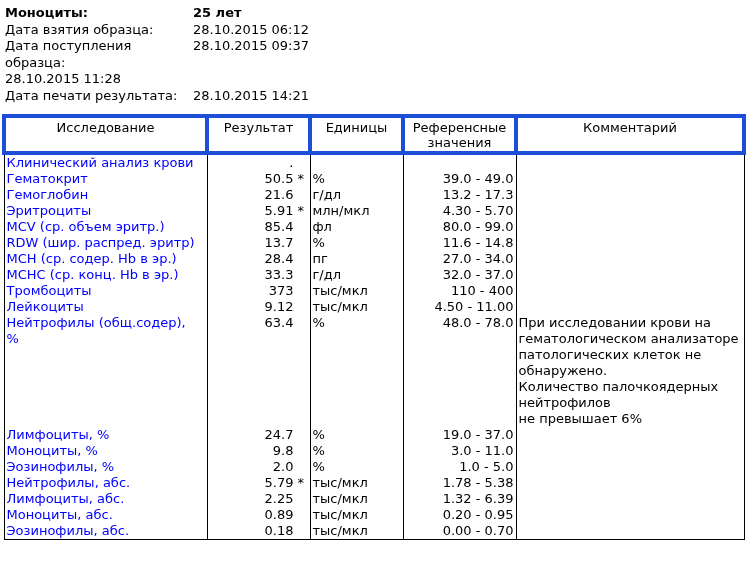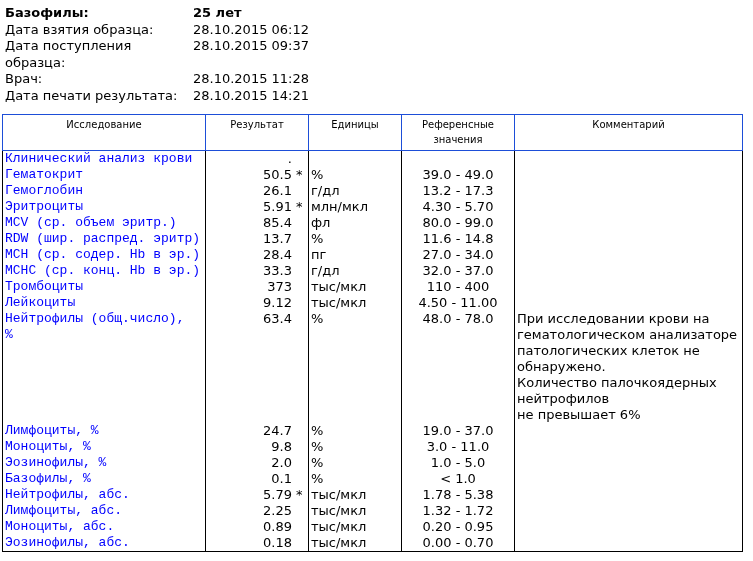--- a/index.html
+++ b/index.html
@@ -14,59 +14,58 @@
   .meta-row { display:flex; }
   .meta-row .meta-label { width:188px; flex:0 0 188px; }
   .meta-row.bold { font-weight:bold; }
   
   table.lab {
     border-collapse:collapse; table-layout:fixed;
     width:740px; margin:10px 0 0 2px;
     border:1px solid #000;
   }
   table.lab th {
-    border:1px solid #1d4ed8;
-    font-size:10px; font-weight:normal; line-height:15px;
+    border:4px solid #1d4ed8;
+    font-size:13px; font-weight:normal; line-height:15px;
     text-align:center; vertical-align:top; padding:2px 2px 1px 2px;
     height:36px;
   }
   table.lab td {
     border-left:1px solid #000; border-right:1px solid #000;
     font-size:13px; line-height:16px; vertical-align:top;
     padding:0 2px; overflow:hidden;
   }
-  td.test-name { color:#0000ff; white-space:pre-line; padding-left:3px;font-family:Liberation Mono, monospace; }
+  td.test-name { color:#0000ff; white-space:pre-line; padding-left:3px; }
   td.result { text-align:right; padding-right:1px; white-space:nowrap; }
   td.result .flag { display:inline-block; width:14px; text-align:left; padding-left:4px; }
   td.units { text-align:left; padding-left:3px; }
-  td.reference { text-align:center; }
+  td.reference { text-align:right; }
   td.comment {
     font-size:10.5px; line-height:11px;
     padding:3px 3px 0 4px; white-space:pre-line;
   }
   tr.tall td { height:64px; }
 </style>
 </head>
 <body>
 
 <div class="meta">
   <div class="meta-row bold">
-    <span class="meta-label">Базофилы:</span>
+    <span class="meta-label">Моноциты:</span>
     <span class="meta-value">25 лет</span>
   </div>
   <div class="meta-row">
     <span class="meta-label">Дата взятия образца:</span>
     <span class="meta-value">28.10.2015 06:12</span>
   </div>
   <div class="meta-row">
     <span class="meta-label">Дата поступления образца:</span>
     <span class="meta-value">28.10.2015 09:37</span>
   </div>
   <div class="meta-row">
-    <span class="meta-label">Врач:</span>
     <span class="meta-value">28.10.2015 11:28</span>
   </div>
   <div class="meta-row">
     <span class="meta-label">Дата печати результата:</span>
     <span class="meta-value">28.10.2015 14:21</span>
   </div>
 </div>
 
 <table class="lab">
   <colgroup>
@@ -95,21 +94,21 @@
       </tr>
       <tr>
         <td class="test-name">Гематокрит</td>
         <td class="result"><span>50.5</span><span class="flag">*</span></td>
         <td class="units">%</td>
         <td class="reference">39.0 - 49.0</td>
         <td class="comment"></td>
       </tr>
       <tr>
         <td class="test-name">Гемоглобин</td>
-        <td class="result"><span>26.1</span><span class="flag"></span></td>
+        <td class="result"><span>21.6</span><span class="flag"></span></td>
         <td class="units">г/дл</td>
         <td class="reference">13.2 - 17.3</td>
         <td class="comment"></td>
       </tr>
       <tr>
         <td class="test-name">Эритроциты</td>
         <td class="result"><span>5.91</span><span class="flag">*</span></td>
         <td class="units">млн/мкл</td>
         <td class="reference">4.30 - 5.70</td>
         <td class="comment"></td>
@@ -150,21 +149,21 @@
         <td class="comment"></td>
       </tr>
       <tr>
         <td class="test-name">Лейкоциты</td>
         <td class="result"><span>9.12</span><span class="flag"></span></td>
         <td class="units">тыс/мкл</td>
         <td class="reference">4.50 - 11.00</td>
         <td class="comment"></td>
       </tr>
       <tr class="tall">
-        <td class="test-name">Нейтрофилы (общ.число),
+        <td class="test-name">Нейтрофилы (общ.содер),
 %</td>
         <td class="result"><span>63.4</span><span class="flag"></span></td>
         <td class="units">%</td>
         <td class="reference">48.0 - 78.0</td>
         <td class="comment">При исследовании крови на
 гематологическом анализаторе
 патологических клеток не обнаружено.
 Количество палочкоядерных нейтрофилов
 не превышает 6%</td>
       </tr>
@@ -183,38 +182,31 @@
         <td class="comment"></td>
       </tr>
       <tr>
         <td class="test-name">Эозинофилы, %</td>
         <td class="result"><span>2.0</span><span class="flag"></span></td>
         <td class="units">%</td>
         <td class="reference">1.0 - 5.0</td>
         <td class="comment"></td>
       </tr>
       <tr>
-        <td class="test-name">Базофилы, %</td>
-        <td class="result"><span>0.1</span><span class="flag"></span></td>
-        <td class="units">%</td>
-        <td class="reference">&lt; 1.0</td>
-        <td class="comment"></td>
-      </tr>
-      <tr>
         <td class="test-name">Нейтрофилы, абс.</td>
         <td class="result"><span>5.79</span><span class="flag">*</span></td>
         <td class="units">тыс/мкл</td>
         <td class="reference">1.78 - 5.38</td>
         <td class="comment"></td>
       </tr>
       <tr>
         <td class="test-name">Лимфоциты, абс.</td>
         <td class="result"><span>2.25</span><span class="flag"></span></td>
         <td class="units">тыс/мкл</td>
-        <td class="reference">1.32 - 1.72</td>
+        <td class="reference">1.32 - 6.39</td>
         <td class="comment"></td>
       </tr>
       <tr>
         <td class="test-name">Моноциты, абс.</td>
         <td class="result"><span>0.89</span><span class="flag"></span></td>
         <td class="units">тыс/мкл</td>
         <td class="reference">0.20 - 0.95</td>
         <td class="comment"></td>
       </tr>
       <tr>

